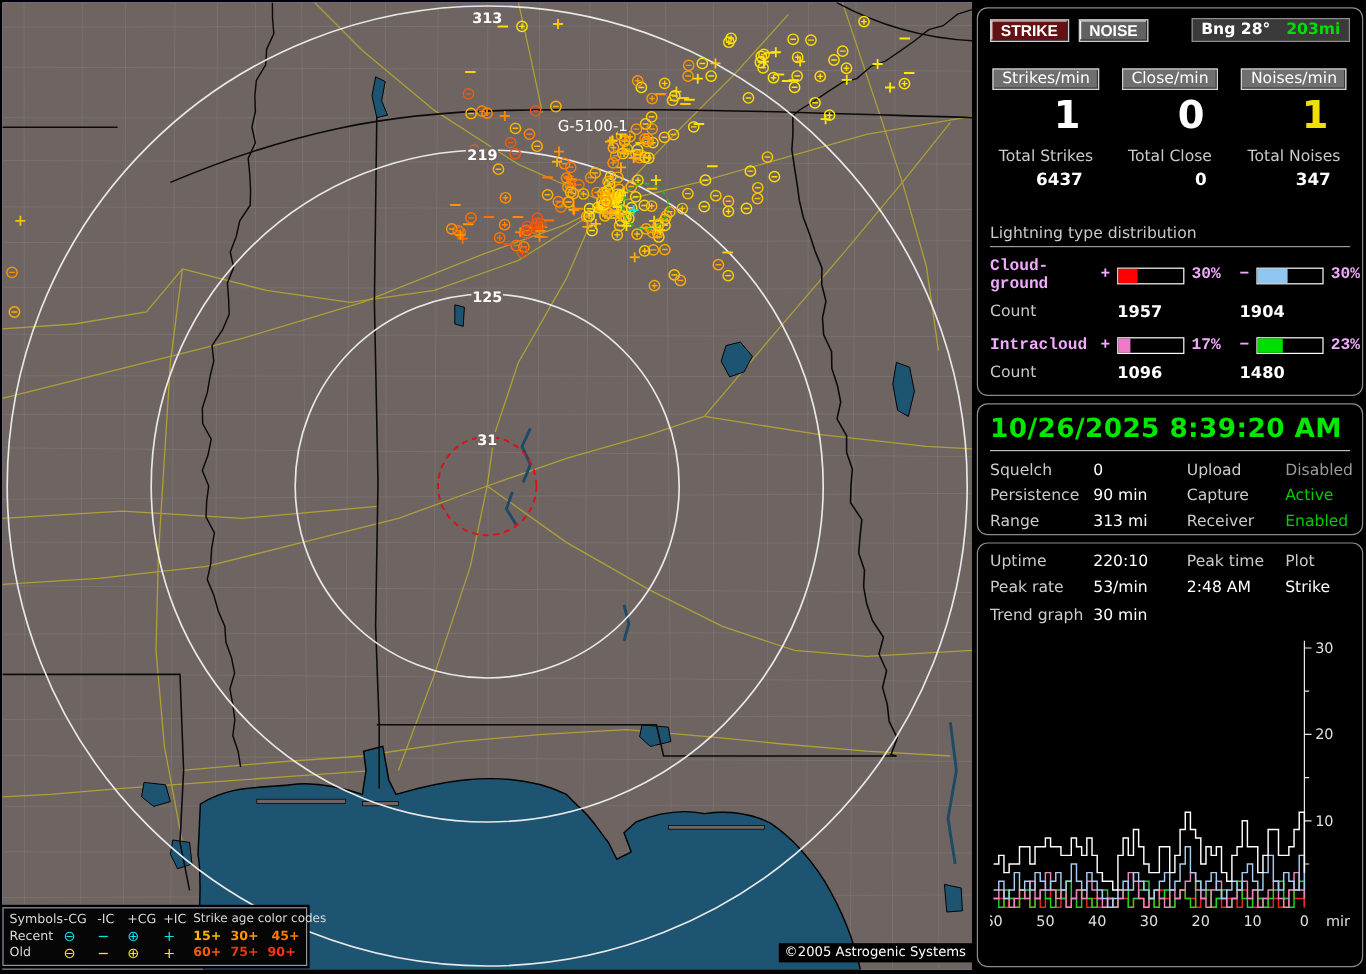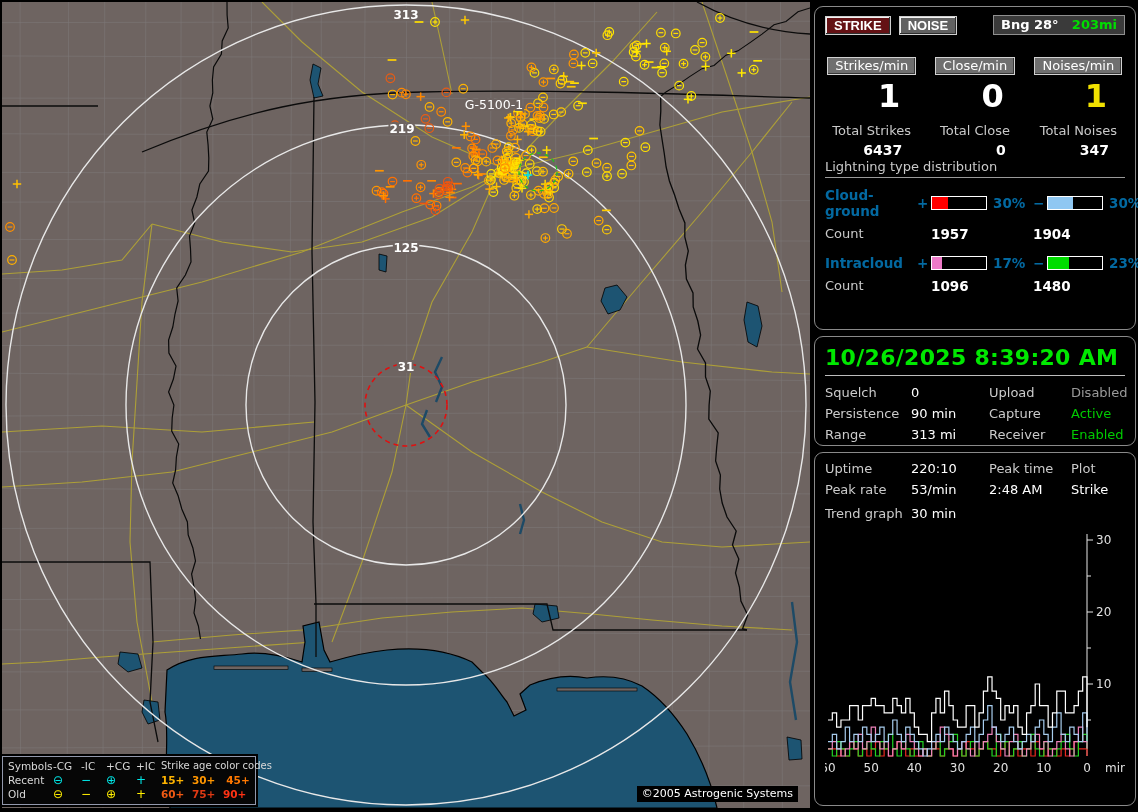--- a/index.html
+++ b/index.html
@@ -2,21 +2,21 @@
 <html><head>
 <meta charset="utf-8">
 <style>
   html,body{margin:0;padding:0;background:#000;}
   body{font-family:"DejaVu Sans","Liberation Sans",sans-serif;}
   .app{position:relative;width:1138px;height:812px;background:#000;overflow:hidden;}
 
   
   .map-area{position:absolute;left:2px;top:2px;width:808px;height:806px;background:#c4b5fd;}
   .map-area svg{display:block;}
-  .copyright{position:absolute;right:12px;bottom:6px;background:#000;color:#fff;font-size:11px;padding:1px 5px 2px 5px;}
+  .copyright{position:absolute;right:0px;bottom:6px;background:#000;color:#fff;font-size:11px;padding:1px 5px 2px 5px;}
 
   .legend{position:absolute;left:0px;bottom:3px;width:254px;background:#060606;border:1px solid #9298ac;box-shadow:0 0 0 2px #000;font-size:10.5px;color:#d8d8d8;padding:2px 3px 3px 5px;box-sizing:border-box;}
   .legend-grid{display:grid;grid-template-columns:45px 28px 25px 30px 25px 31px 31px 30px;line-height:14px;}
   .legend-grid .sym{font-size:12px;line-height:14px;}
   .legend .age-hdr{grid-column:6/9;white-space:nowrap;font-size:10px;}
   .legend .age{font-weight:bold;}
 
   
   .sidebar{position:absolute;left:812px;top:0;width:326px;height:812px;background:#000;}
   .panel{position:absolute;left:2px;width:322px;background:#000;border:1px solid #8a8a8a;border-radius:9px;box-sizing:border-box;padding:8px 10px;}
@@ -31,22 +31,22 @@
   .bearing{margin-left:auto;display:flex;background:#3a3a3a;border:1px solid #8f8f8f;padding:0 7px;font-size:13px;font-weight:bold;color:#fff;height:18px;line-height:17px;width:116px;}
   .bearing-dist{margin-left:auto;color:#00dd00;}
 
   .rates{display:grid;grid-template-columns:1fr 1fr 1fr;column-gap:10px;margin-top:22px;}
   .rate-col{display:flex;flex-direction:column;}
   .chip{align-self:center;background:#6f6f6f;border:1px solid #d2d2d2;color:#fff;font-size:13px;padding:0 7px;line-height:16px;box-shadow:inset -1px -1px 0 #383838;}
   .big{font-size:32px;font-weight:bold;color:#fff;text-align:right;padding-right:18px;line-height:1.05;margin-top:5px;}
   .total-label{font-size:13px;color:#c9c9c9;text-align:center;margin-top:9px;white-space:nowrap;}
   .total-value{font-size:14px;color:#fff;text-align:right;padding-right:16px;margin-top:4px;font-weight:bold;}
 
-  .dist-header{color:#c9c9c9;font-size:13px;border-bottom:1px solid #9a9a9a;padding-bottom:3px;margin-top:1px;margin-bottom:9px;}
-  .dist-row{display:grid;grid-template-columns:92px 14px 56px 46px 14px 56px 1fr;align-items:center;font-size:13.5px;color:#0369a1;font-weight:bold;}
+  .dist-header{color:#c9c9c9;font-size:13px;border-bottom:1px solid #9a9a9a;padding-bottom:3px;margin-top:29px;margin-bottom:9px;}
+  .dist-row{display:grid;grid-template-columns:92px 14px 56px 46px 14px 56px 1fr;align-items:center;font-size:13.5px;color:#f0abfc;font-weight:bold;font-family:Liberation Mono, monospace;}
   .dist-row .pct{padding-left:6px;}
   .bar{height:12px;border:1px solid #fff;background:#000;}
   .bar i{display:block;height:100%;}
   .count-row{display:grid;grid-template-columns:106px 102px 1fr;font-size:13.5px;color:#fff;font-weight:bold;margin:7px 0 13px 0;}
   .count-label{color:#c9c9c9;font-weight:normal;font-size:13px;}
 
   .datetime{color:#00e800;font-size:22px;font-weight:bold;letter-spacing:.3px;}
   .p2 hr{border:none;border-top:1px solid #bdbdbd;margin:5px 0 9px 0;}
   .grid4{display:grid;grid-template-columns:86px 78px 82px 1fr;row-gap:6px;font-size:13px;}
   .lbl{color:#cbcbcb;}

